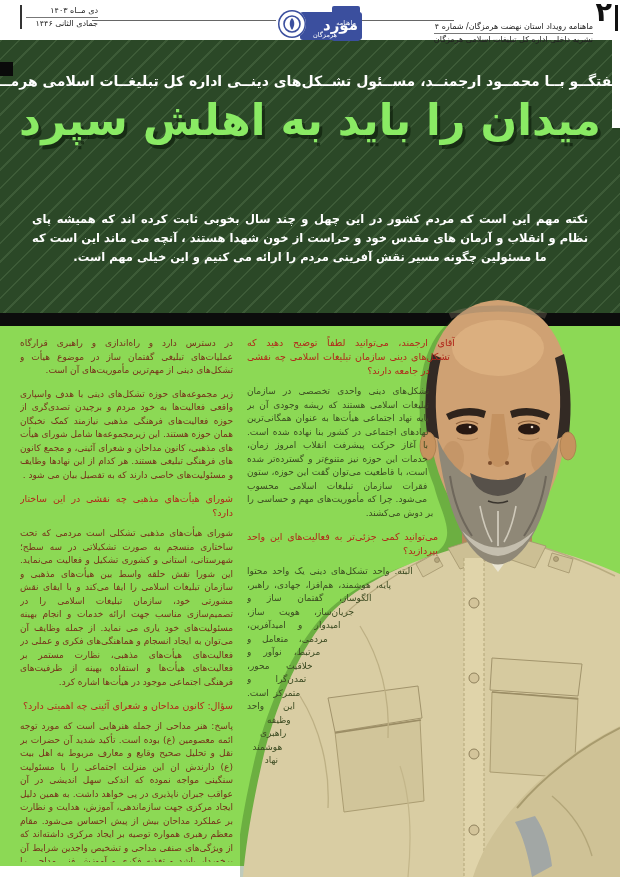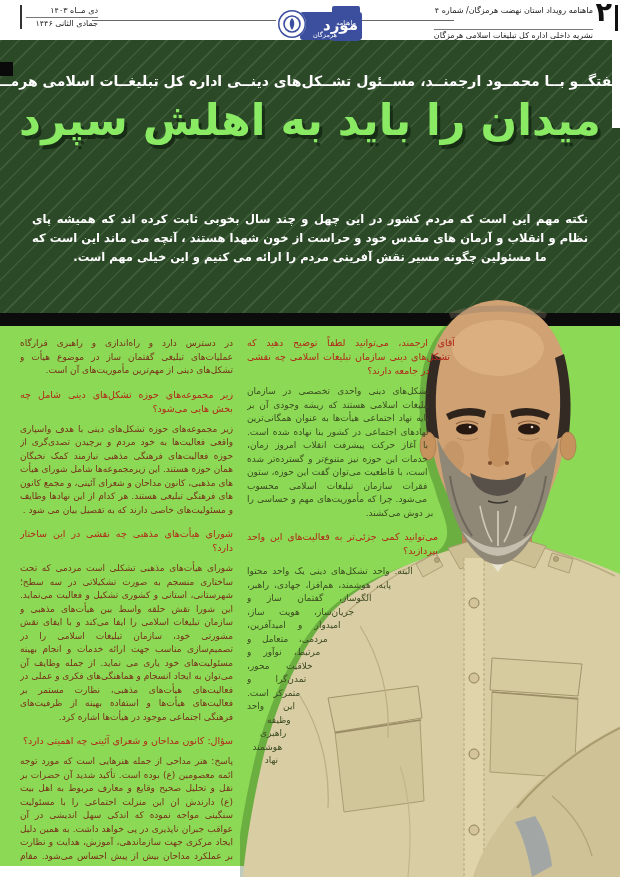--- a/index.html
+++ b/index.html
@@ -6,21 +6,21 @@
   .page{
     position:relative;width:620px;height:877px;background:#ffffff;
     overflow:hidden;margin:0 auto;direction:rtl;
     font-family:"DejaVu Sans",sans-serif;
   }
   
   .hdr{position:absolute;top:0;left:0;width:620px;height:40px;background:#fff;z-index:5;}
   .pagenum{position:absolute;right:8px;top:-3px;font-size:27px;font-weight:bold;color:#111;line-height:30px;}
   .pagenum-tick{position:absolute;right:2px;top:5px;width:3px;height:26px;background:#111;}
   .issue{position:absolute;right:27px;top:5px;text-align:right;color:#222;font-size:8px;line-height:11px;}
-  .issue .l1{border-bottom:1px solid #777;padding-bottom:13px;}
+  .issue .l1{border-bottom:1px solid #777;padding-bottom:1px;margin-top:16px;}
   .hdr-rule{position:absolute;height:1px;background:#666;top:20px;}
   .hdr-rule.r{left:362px;width:92px;}
   .hdr-rule.l{left:92px;width:184px;}
   .dates{position:absolute;left:20px;top:5px;width:72px;color:#222;font-size:8px;line-height:11px;text-align:right;border-left:2px solid #333;padding-left:4px;}
   .dates .l1{border-bottom:1px solid #777;padding-bottom:1px;}
   
   .logo{position:absolute;left:278px;top:6px;width:84px;height:36px;z-index:6;}
   .logo-box{position:absolute;right:0;top:6px;width:62px;height:28px;background:#3b4f9e;border-radius:3px;}
   .logo-chip{position:absolute;right:2px;top:-6px;background:#3b4f9e;color:#fff;font-size:6.5px;line-height:9px;padding:13px 4px;border-radius:2px;}
   .logo-main{position:absolute;right:4px;top:4px;color:#fff;font-size:15px;font-weight:bold;line-height:18px;}
@@ -200,21 +200,20 @@
         <path d="M258,215 L258,250" stroke="#d8d2c4" stroke-width="1.6"></path>
       </g>
 
       <path d="M230,177 Q258,191 286,177 Q281,198 258,200 Q235,198 230,177 Z" fill="#57514a"></path>
       <path d="M248,205 Q258,209 268,205" fill="none" stroke="#3a352e" stroke-width="1.5"></path>
     </g>
   </svg>
 
   <div class="col col-left">
     <p>در دسترس دارد و راه‌اندازی و راهبری قرارگاه عملیات‌های تبلیغی گفتمان ساز در موضوع هیأت و تشکل‌های دینی از مهم‌ترین مأموریت‌های آن است.</p>
-    <h3>زیر مجموعه‌های حوزه تشکل‌های دینی شامل چه بخش هایی می‌شود؟</h3>
     <p>زیر مجموعه‌های حوزه تشکل‌های دینی با هدف واسپاری واقعی فعالیت‌ها به خود مردم و برچیدن تصدی‌گری از حوزه فعالیت‌های فرهنگی مذهبی نیازمند کمک نخبگان همان حوزه هستند. این زیرمجموعه‌ها شامل شورای هیأت های مذهبی، کانون مداحان و شعرای آئینی، و مجمع کانون های فرهنگی تبلیغی هستند. هر کدام از این نهادها وظایف و مسئولیت‌های خاصی دارند که به تفصیل بیان می شود .</p>
     <h3>شورای هیأت‌های مذهبی چه نقشی در این ساختار دارد؟</h3>
     <p>شورای هیأت‌های مذهبی تشکلی است مردمی که تحت ساختاری منسجم به صورت تشکیلاتی در سه سطح؛ شهرستانی، استانی و کشوری تشکیل و فعالیت می‌نماید. این شورا نقش حلقه واسط بین هیأت‌های مذهبی و سازمان تبلیغات اسلامی را ایفا می‌کند و با ایفای نقش مشورتی خود، سازمان تبلیغات اسلامی را در تصمیم‌سازی مناسب جهت ارائه خدمات و انجام بهینه مسئولیت‌های خود یاری می نماید. از جمله وظایف آن می‌توان به ایجاد انسجام و هماهنگی‌های فکری و عملی در فعالیت‌های هیأت‌های مذهبی، نظارت مستمر بر فعالیت‌های هیأت‌ها و استفاده بهینه از ظرفیت‌های فرهنگی اجتماعی موجود در هیأت‌ها اشاره کرد.</p>
     <h3>سؤال: کانون مداحان و شعرای آئینی چه اهمیتی دارد؟</h3>
     <p>پاسخ: هنر مداحی از جمله هنرهایی است که مورد توجه ائمه معصومین (ع) بوده است. تأکید شدید آن حضرات بر نقل و تحلیل صحیح وقایع و معارف مربوط به اهل بیت (ع) دارندش ان این منزلت اجتماعی را با مسئولیت سنگینی مواجه نموده که اندکی سهل اندیشی در آن عواقب جبران ناپذیری در پی خواهد داشت. به همین دلیل ایجاد مرکزی جهت سازماندهی، آموزش، هدایت و نظارت بر عملکرد مداحان بیش از پیش احساس می‌شود. مقام معظم رهبری همواره توصیه بر ایجاد مرکزی داشته‌اند که از ویژگی‌های صنفی مداحی و تشخیص واجدین شرایط آن برخوردار باشد و تغذیه فکری و آموزش فنی مداحی را انجام دهد.</p>
   </div>
 
   <div class="col col-right">
     <div class="wrapshape"></div>
     <h3>آقای ارجمند، می‌توانید لطفاً توضیح دهید که تشکل‌های دینی سازمان تبلیغات اسلامی چه نقشی در جامعه دارند؟</h3>

